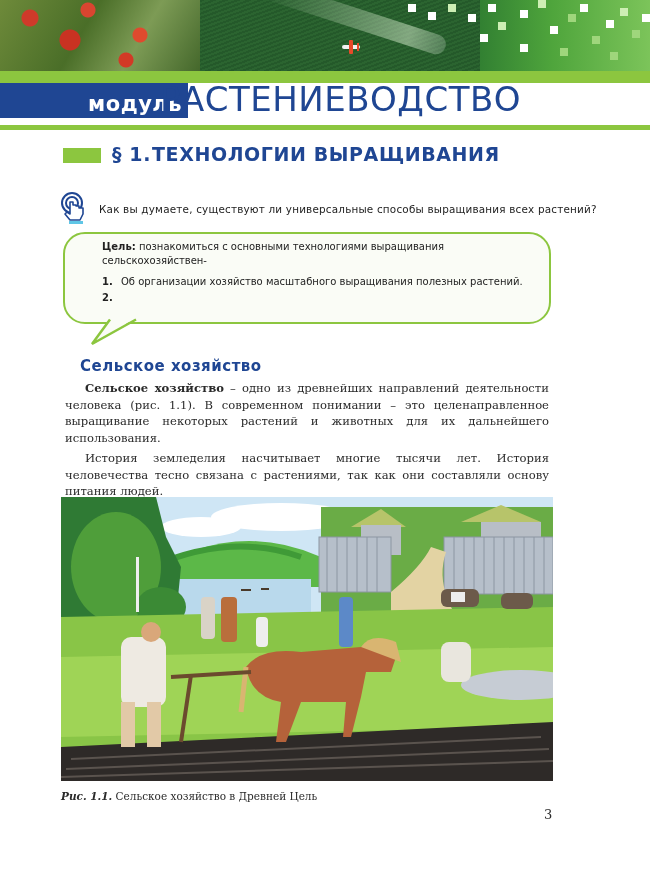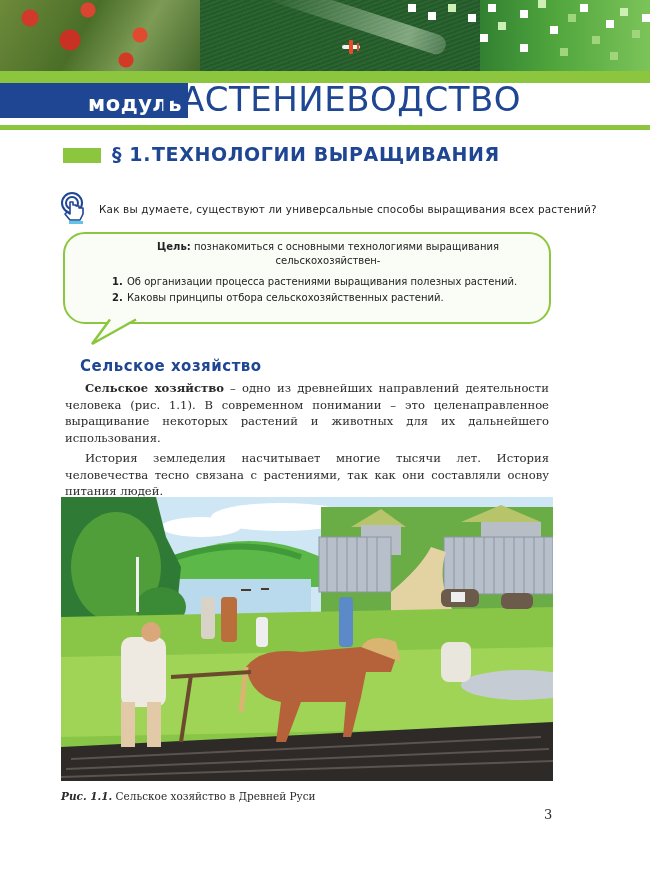--- a/index.html
+++ b/index.html
@@ -72,21 +72,21 @@
   .question {
     position: absolute; left: 99px; top: 203px; font-size: 10.4px; color: #222; letter-spacing: 0.2px;
   }
   
   .callout {
     position: absolute; left: 63px; top: 232px; width: 484px; height: 88px;
     border: 2.5px solid #8cc63f; border-radius: 22px; background: #fafcf6;
   }
   .callout-tail { position: absolute; left: 90px; top: 318px; width: 70px; height: 28px; }
   .callout-body {
-    position: absolute; left: 108px; top: 240px; width: 440px; font-size: 10px; line-height: 14px; color: #222; text-align: center;
+    position: absolute; left: 102px; top: 240px; width: 440px; font-size: 10px; line-height: 14px; color: #222;
   }
   .callout-body b { font-weight: bold; }
   .callout-body .row { margin: 0; }
   .callout-body .gap { height: 5px; }
   .callout-body .li { display: flex; margin-top: 2px; }
   .callout-body .li .n { width: 19px; font-weight: bold; }
   
   .subhead {
     position: absolute; left: 80px; top: 357px; color: #1f4693; font-weight: bold; font-size: 15px; letter-spacing: 0.5px;
   }
@@ -171,25 +171,24 @@
 <div class="callout"></div>
 <svg class="callout-tail" viewBox="0 0 70 28">
   <path d="M20 0 L2 26 L46 0 Z" fill="#fafcf6"></path>
   <path d="M20 1.5 L2 26 L46 1.5" fill="none" stroke="#8cc63f" stroke-width="2.5" stroke-linejoin="miter"></path>
 </svg>
 <div class="callout-body">
   <p class="row"><b>Цель:</b><span> познакомиться с основными технологиями выращивания сельскохозяйствен-</span></p>
   <div class="gap"></div>
   <div class="li">
     <span class="n">1.</span>
-    <span>Об организации процесса растениями выращивания полезных растений.</span>
+    <span>Об организации хозяйство масштабного выращивания полезных растений.</span>
   </div>
   <div class="li">
     <span class="n">2.</span>
-    <span>Каковы принципы отбора сельскохозяйственных растений.</span>
   </div>
 </div>
 
 <div class="subhead">Сельское хозяйство</div>
 <div class="body-text">
   <p><b>Сельское хозяйство</b><span> – одно из древнейших направлений деятельности человека (рис. 1.1). В современном понимании – это целенаправленное выращивание некоторых растений и животных для их дальнейшего использования.</span></p>
   <p><span>История земледелия насчитывает многие тысячи лет. История человечества тесно связана с растениями, так как они составляли основу питания людей.</span></p>
 </div>
 
 <div class="figure" title="Illustration: ancient Rus village – man ploughing with a horse, palisade fortress, river, cattle, villagers">
@@ -271,16 +270,16 @@
     <path d="M110 180 L190 175" stroke="#6b4a2e" stroke-width="4"></path>
     <path d="M130 178 L120 245" stroke="#6b4a2e" stroke-width="4"></path>
 
     <rect x="60" y="140" width="45" height="70" rx="10" fill="#eeeae2"></rect>
     <circle cx="90" cy="135" r="10" fill="#d9a77a"></circle>
     <rect x="60" y="205" width="14" height="45" fill="#e2c9a7"></rect>
     <rect x="86" y="205" width="14" height="45" fill="#e2c9a7"></rect>
   </svg>
 </div>
 <div class="caption">
-  <i>Рис. 1.1.</i><span> Сельское хозяйство в Древней Руси</span>
+  <i>Рис. 1.1.</i><span> Сельское хозяйство в Древней Цель</span>
 </div>
 
 <div class="page-number">3</div>
 
 </body></html>

